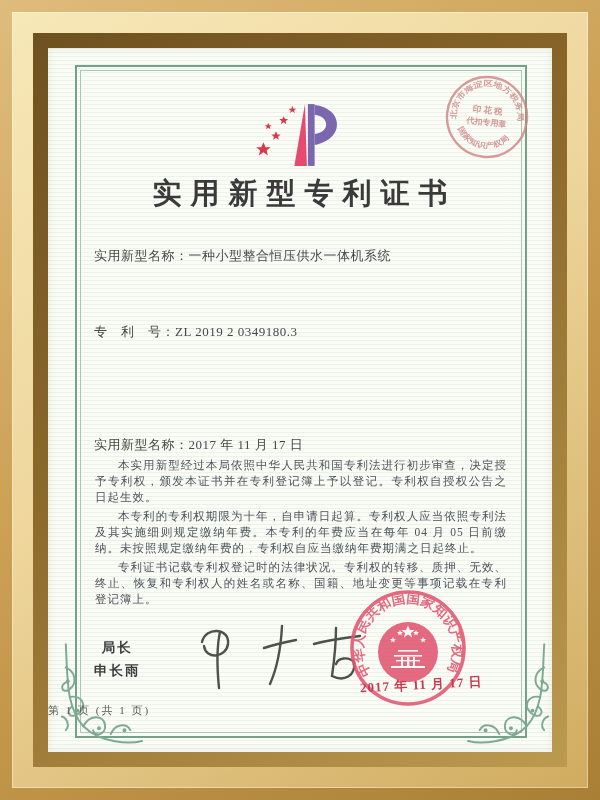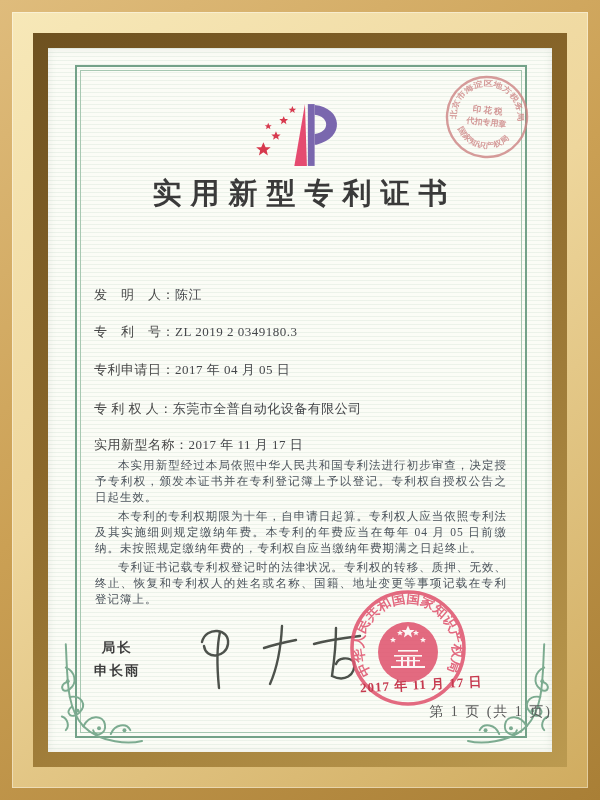--- a/index.html
+++ b/index.html
@@ -32,22 +32,22 @@
   .title{position:absolute;left:0;right:0;top:126px;text-align:center;
     font-size:29px;font-weight:600;color:#3a3a3a;letter-spacing:9px;padding-left:9px;}
   .field{position:absolute;left:46px;font-size:13px;color:#474747;letter-spacing:.5px;white-space:nowrap;}
   .field .val{color:#45474b;}
   .paras{position:absolute;left:44px;right:42px;top:406px;
     font-size:11.5px;line-height:16px;color:#4c545c;letter-spacing:1px;text-align:justify;}
   .paras p{margin:3px;text-indent:2em;}
   .director{position:absolute;left:46px;top:588px;font-size:13.5px;font-weight:700;
     color:#3b3b3b;font-family:"Liberation Sans", sans-serif;line-height:23px;letter-spacing:2px;text-align:center;}
   .signature{position:absolute;left:138px;top:570px;width:190px;height:78px;}
-  .page-footer{position:absolute;left:0;right:0;top:655px;text-align:right;
-    font-size:14px;color:#5a5a5a;letter-spacing:2px;}
+  .page-footer{position:absolute;left:0;right:0;top:655px;text-align:left;
+    font-size:11px;color:#5a5a5a;letter-spacing:2px;}
   
   .main-seal{position:absolute;left:300px;top:540px;width:120px;height:120px;opacity:.88;}
   .seal-date{position:absolute;left:312px;top:628px;font-size:13px;font-weight:700;
     color:#c63a4f;letter-spacing:1px;transform:rotate(-3deg);white-space:nowrap;}
   .tax-seal{position:absolute;left:394px;top:24px;width:90px;height:90px;opacity:.8;transform:rotate(6deg);}
   
   .ornament{position:absolute;width:88px;height:108px;}
   .ornament.bl{left:8px;top:592px;}
   .ornament.br{left:418px;top:592px;transform:scaleX(-1);}
 </style>
@@ -105,31 +105,25 @@
       <path transform="translate(39,20) scale(0.75)" d="M0,-6 L1.8,-1.9 L6,-1.9 L2.7,0.9 L3.7,5 L0,2.3 L-3.7,5 L-2.7,0.9 L-6,-1.9 L-1.8,-1.9 Z"></path>
       <path transform="translate(48,9) scale(0.65)" d="M0,-6 L1.8,-1.9 L6,-1.9 L2.7,0.9 L3.7,5 L0,2.3 L-3.7,5 L-2.7,0.9 L-6,-1.9 L-1.8,-1.9 Z"></path>
     </g>
     <polygon points="50,67 61,3 63,67" fill="#e54b70"></polygon>
     <path d="M64,3 L71,3 L71,67 L64,67 Z" fill="#7a67ae"></path>
     <path d="M71,4 C100,7 103,38 73,45 L71,45 L71,34 C87,32 87,16 71,14 Z" fill="#7a67ae"></path>
   </svg>
 
   <div class="title">实用新型专利证书</div>
 
-  <div class="field" style="top:238px">
-    <span class="lbl">发　明　人：</span><span class="val">陈江</span>
+  <div class="field" style="top:199px">
+    <span class="lbl">实用新型名称：</span><span class="val">一种小型整合恒压供水一体机系统</span>
   </div>
   <div class="field" style="top:275px">
     <span class="lbl">专　利　号：</span><span class="val">ZL 2019 2 0349180.3</span>
-  </div>
-  <div class="field" style="top:313px">
-    <span class="lbl">专利申请日：</span><span class="val">2017 年 04 月 05 日</span>
-  </div>
-  <div class="field" style="top:352px">
-    <span class="lbl">专 利 权 人：</span><span class="val">东莞市全普自动化设备有限公司</span>
   </div>
   <div class="field" style="top:388px">
     <span class="lbl">实用新型名称：</span><span class="val">2017 年 11 月 17 日</span>
   </div>
 
   <div class="paras">
     <p>本实用新型经过本局依照中华人民共和国专利法进行初步审查，决定授予专利权，颁发本证书并在专利登记簿上予以登记。专利权自授权公告之日起生效。</p>
     <p>本专利的专利权期限为十年，自申请日起算。专利权人应当依照专利法及其实施细则规定缴纳年费。本专利的年费应当在每年 04 月 05 日前缴纳。未按照规定缴纳年费的，专利权自应当缴纳年费期满之日起终止。</p>
     <p>专利证书记载专利权登记时的法律状况。专利权的转移、质押、无效、终止、恢复和专利权人的姓名或名称、国籍、地址变更等事项记载在专利登记簿上。</p>
   </div>

